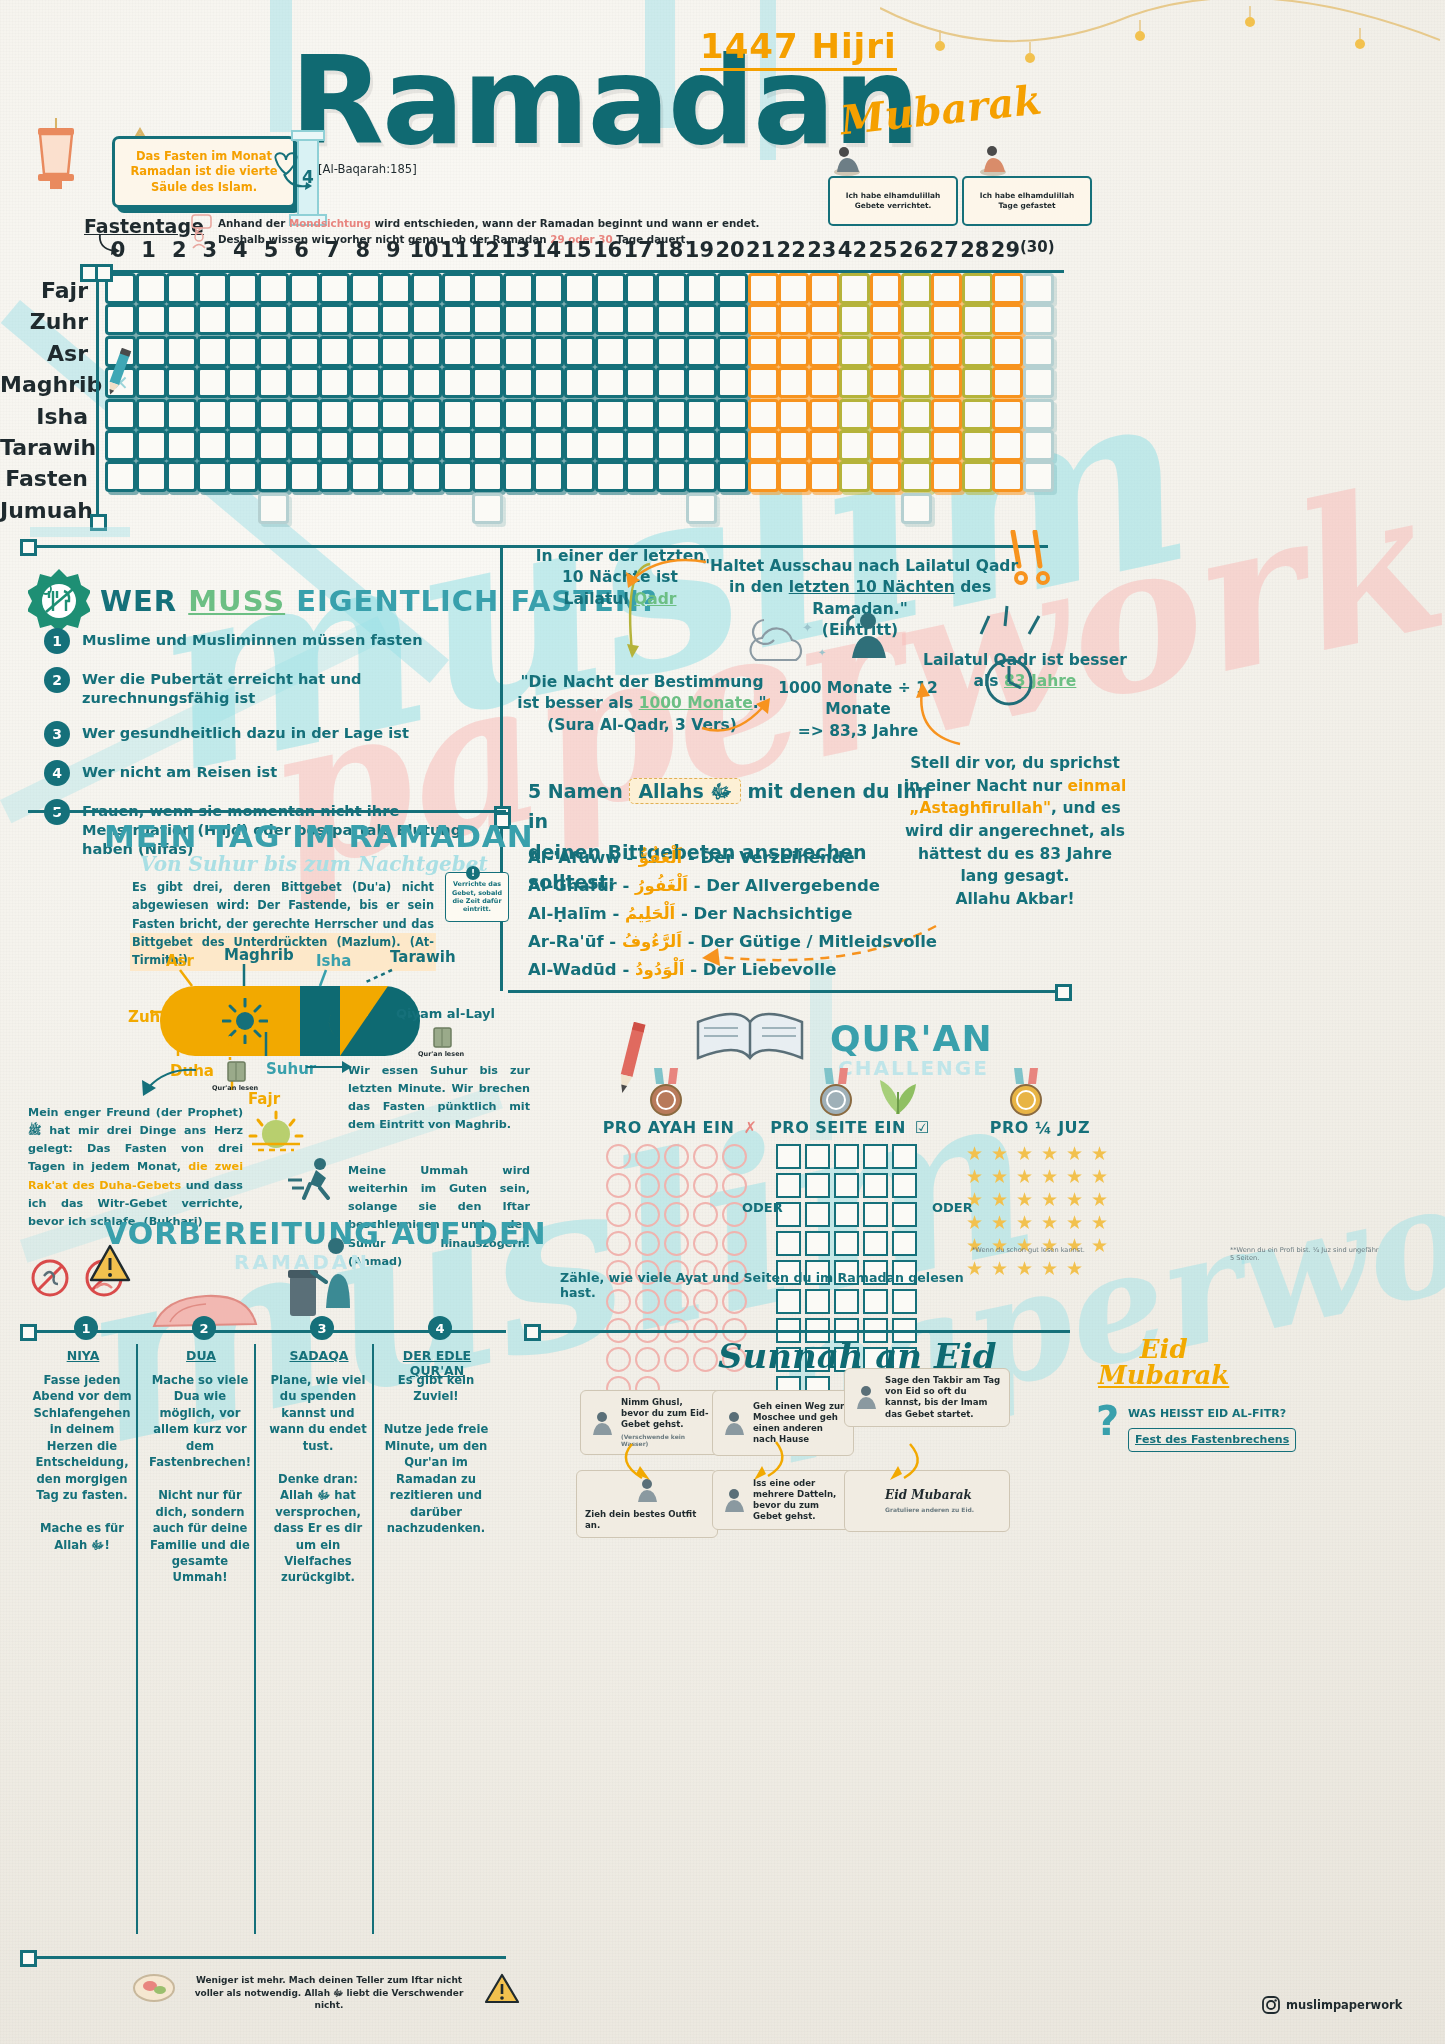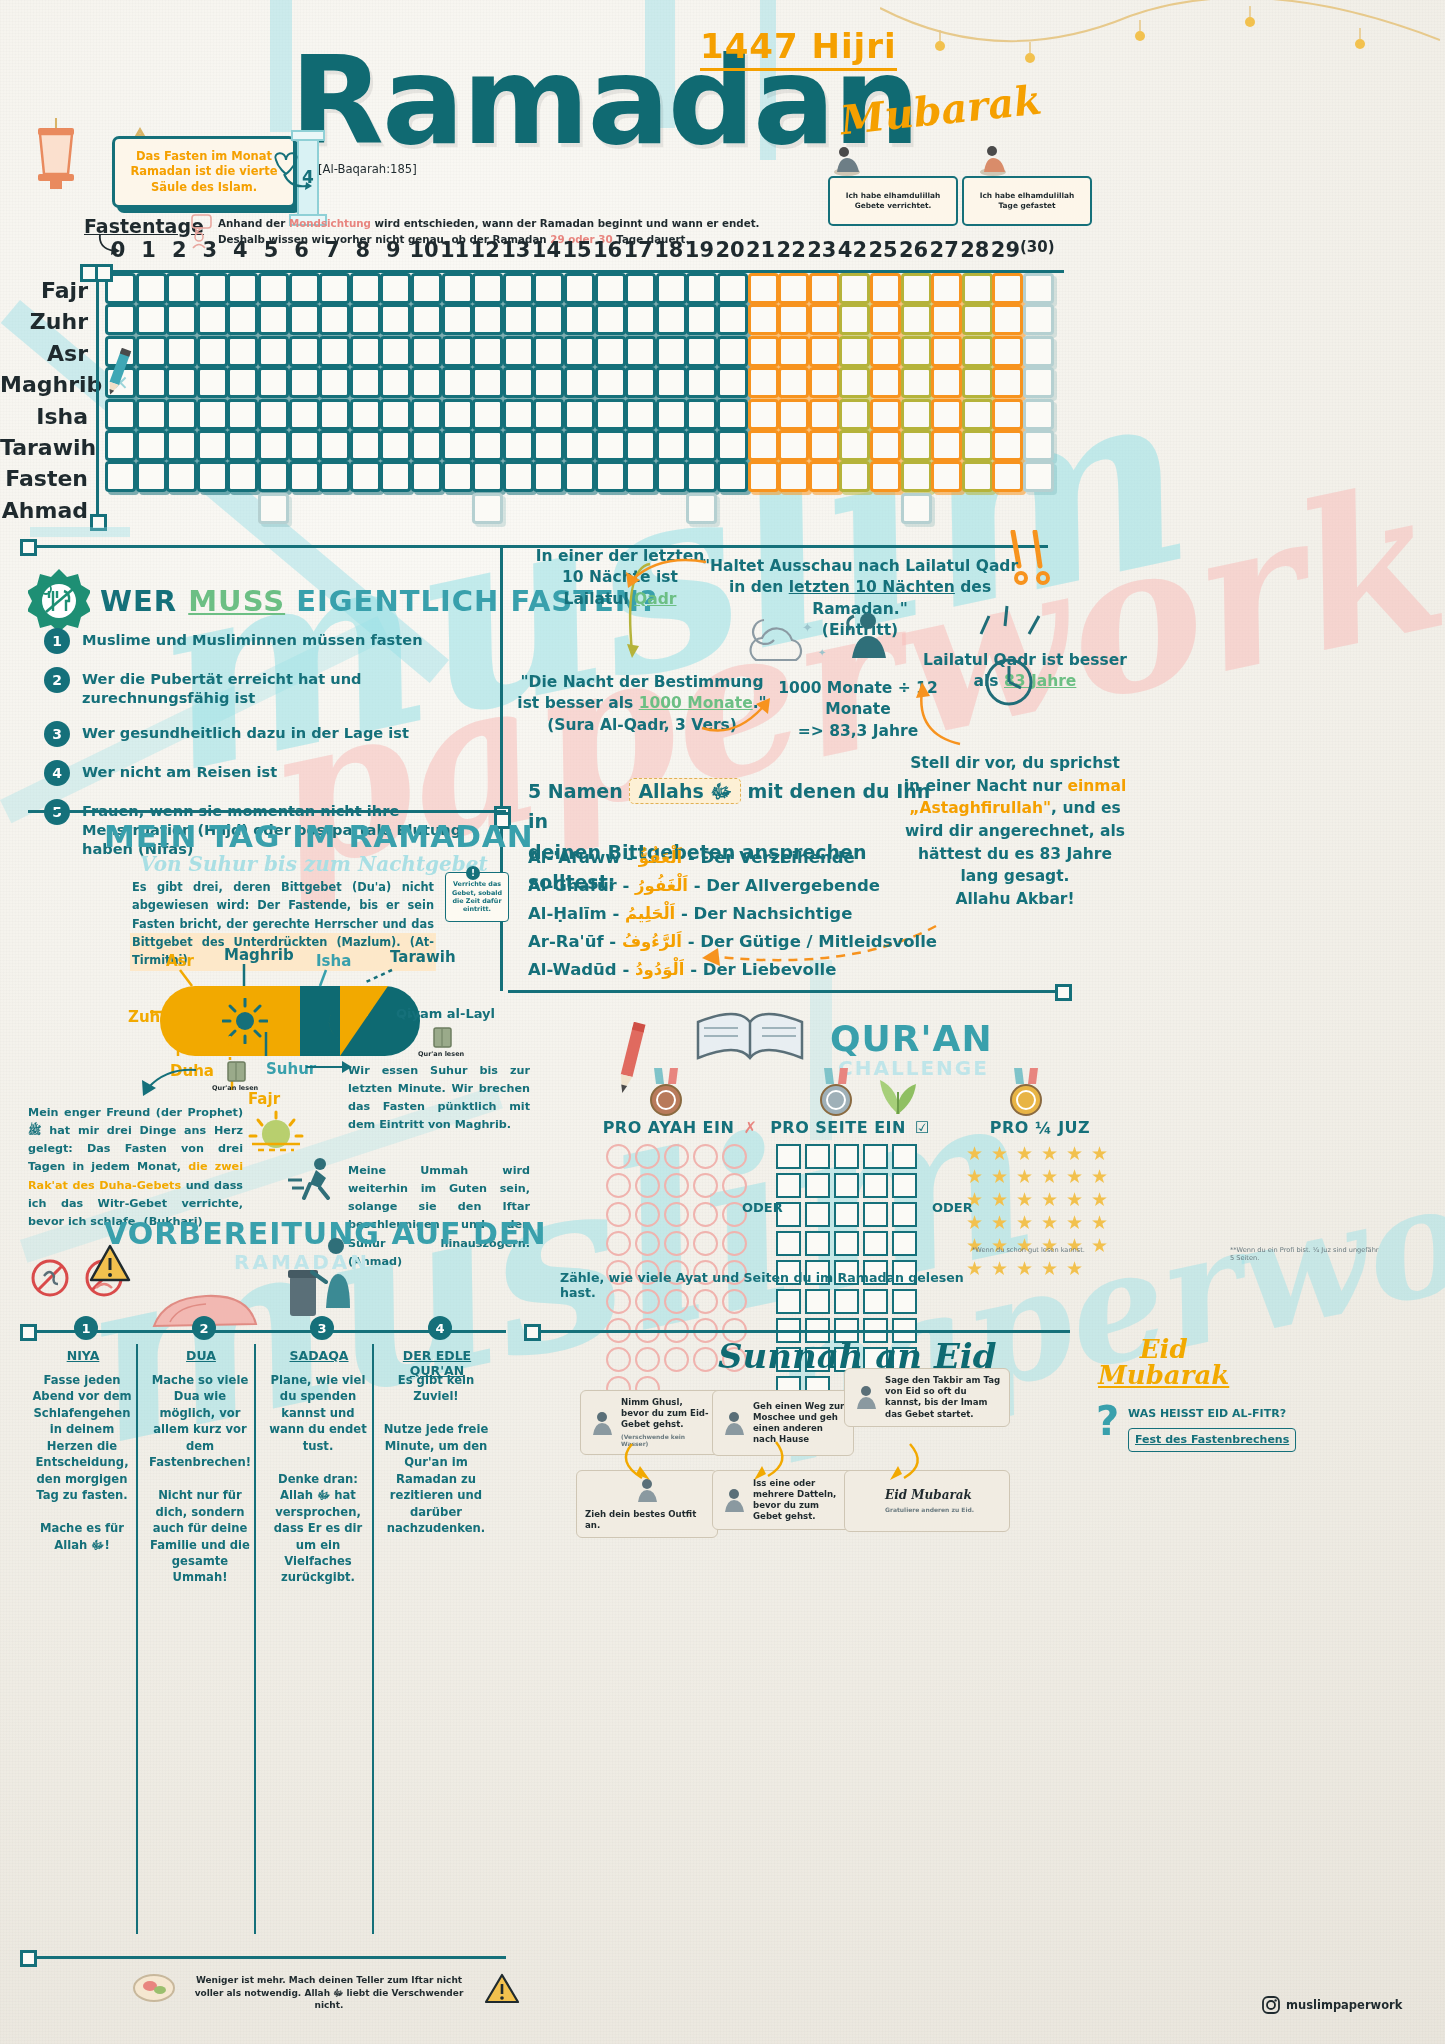--- a/index.html
+++ b/index.html
@@ -254,21 +254,21 @@
 </svg>
 
 <div id="cal-rows">
     <div class="rowlabel" style="position: absolute; left: 0px; width: 88px; text-align: right; top: 278px; font-size: 22px;">Fajr</div>
     <div class="rowlabel" style="position: absolute; left: 0px; width: 88px; text-align: right; top: 309.4px; font-size: 22px;">Zuhr</div>
     <div class="rowlabel" style="position: absolute; left: 0px; width: 88px; text-align: right; top: 340.8px; font-size: 22px;">Asr</div>
     <div class="rowlabel" style="position: absolute; left: 0px; width: 88px; text-align: right; top: 372.2px; font-size: 22px;">Maghrib</div>
     <div class="rowlabel" style="position: absolute; left: 0px; width: 88px; text-align: right; top: 403.6px; font-size: 22px;">Isha</div>
     <div class="rowlabel" style="position: absolute; left: 0px; width: 88px; text-align: right; top: 435px; font-size: 22px;">Tarawih</div>
     <div class="rowlabel" style="position: absolute; left: 0px; width: 88px; text-align: right; top: 466.4px; font-size: 22px;">Fasten</div>
-    <div class="rowlabel" style="position: absolute; left: 0px; width: 88px; text-align: right; top: 497.8px; font-size: 22px;">Ahmad</div>
+    <div class="rowlabel" style="position: absolute; left: 0px; width: 88px; text-align: right; top: 497.8px; font-size: 22px;">Jumuah</div>
   </div>
 <div id="cal-grid">
     <div class="cell" style="left: 105px; top: 273px; position: absolute;"></div>
     <div class="cell" style="left: 135.6px; top: 273px; position: absolute;"></div>
     <div class="cell" style="left: 166.2px; top: 273px; position: absolute;"></div>
     <div class="cell" style="left: 196.8px; top: 273px; position: absolute;"></div>
     <div class="cell" style="left: 227.4px; top: 273px; position: absolute;"></div>
     <div class="cell" style="left: 258px; top: 273px; position: absolute;"></div>
     <div class="cell" style="left: 288.6px; top: 273px; position: absolute;"></div>
     <div class="cell" style="left: 319.2px; top: 273px; position: absolute;"></div>

